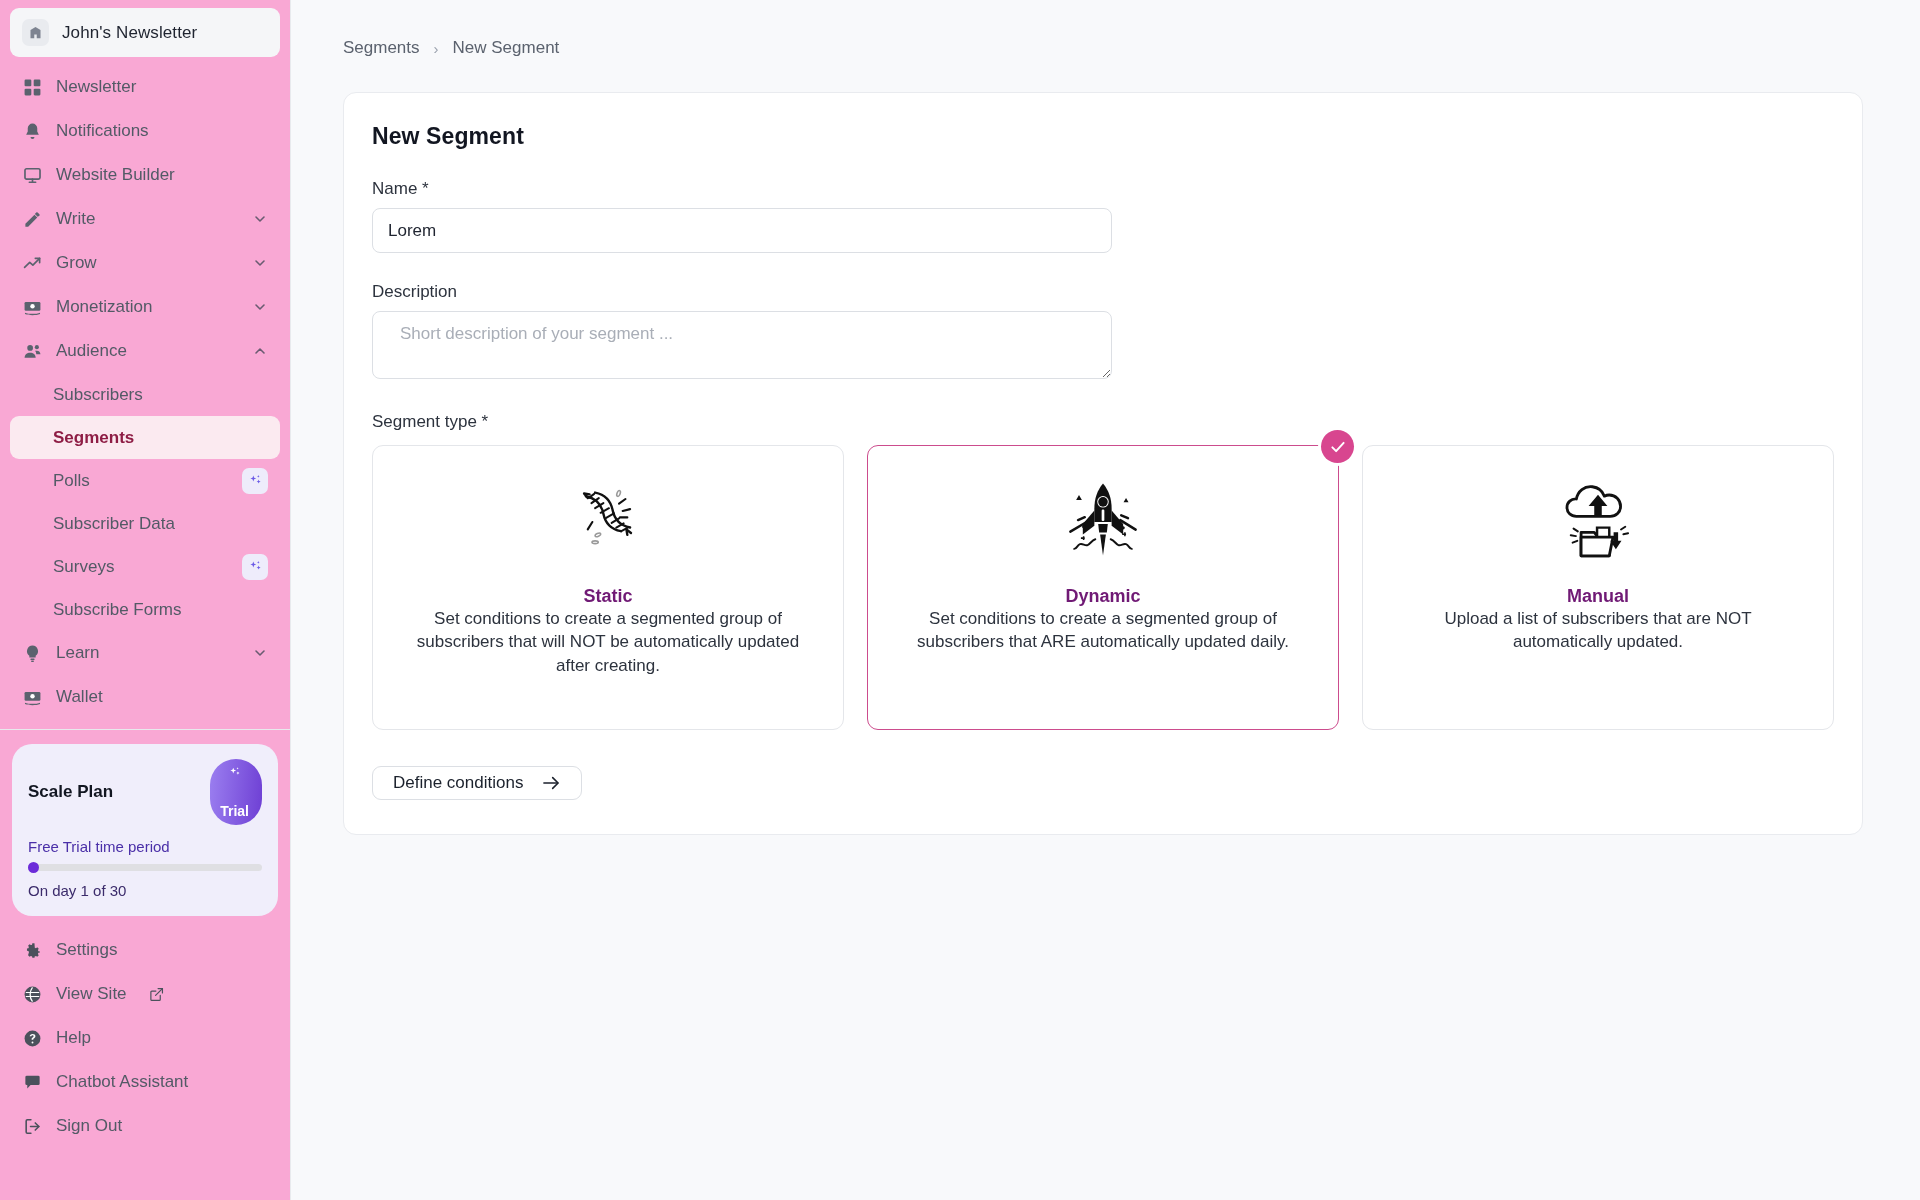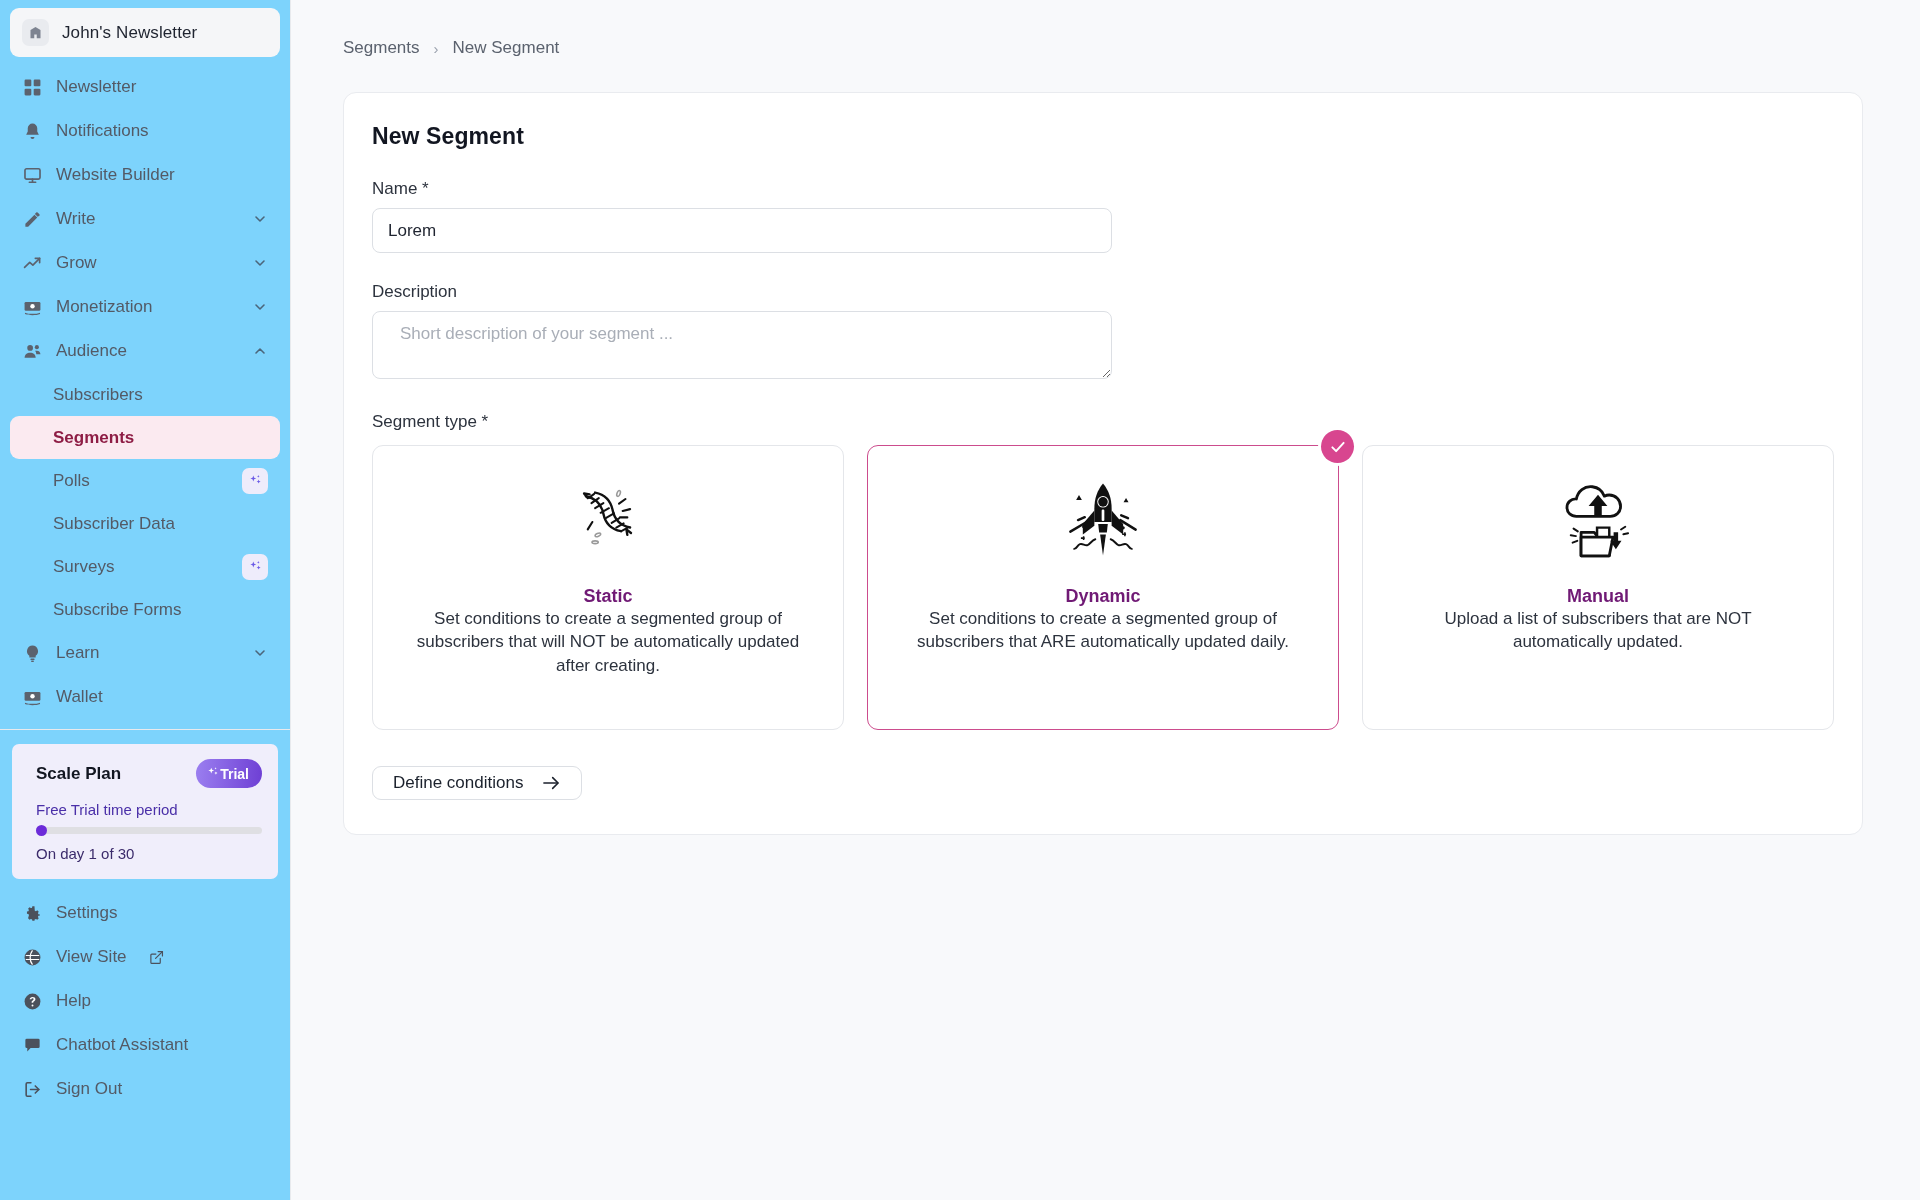--- a/index.html
+++ b/index.html
@@ -7,21 +7,21 @@
     width: 1920px; height: 1200px;
     font-family: "Liberation Sans", sans-serif;
     background: #ffffff;
     overflow: hidden;
   }
   .app { display: flex; width: 1920px; height: 1200px; }
 
   
   .sidebar {
     width: 291px; height: 1200px;
-    background: #7dd3fc;
+    background: #f9a8d4;
     border-right: 1px solid #e8eaed;
     display: flex; flex-direction: column;
     flex: 0 0 291px;
   }
   .sb-scroll { flex: 1 1 auto; overflow: hidden; }
 
   .brand {
     display: flex; align-items: center; gap: 13px;
     margin: 8px 10px 6px 10px; padding: 11px 12px;
     background: #f5f6f8; border-radius: 9px;
@@ -54,30 +54,30 @@
 
   .sparkle-badge {
     width: 26px; height: 26px; border-radius: 7px;
     background: #eeecfb; display: flex; align-items: center; justify-content: center;
     flex: 0 0 26px;
   }
 
   .sb-divider { height: 1px; background: #e8eaed; margin: 10px 0 0 0; }
 
   .plan-card {
-    margin: 14px 12px 8px 12px; padding: 15px 16px 17px 24px;
-    background: #f0eefb; border-radius: 7px;
+    margin: 14px 12px 8px 12px; padding: 15px 16px 17px 16px;
+    background: #f0eefb; border-radius: 20px;
   }
   .plan-top { display: flex; align-items: center; justify-content: space-between; }
   .plan-title { font-size: 17px; font-weight: 700; color: #121621; }
   .trial-pill {
-    display: flex; align-items: center; gap: 0;
+    display: flex; align-items: center; gap: 21px;
     background: linear-gradient(95deg, #9b7ff0 0%, #6e3fd4 100%);
     color: #ffffff; font-size: 14px; font-weight: 700;
-    padding: 6px 13px 6px 10px; border-radius: 999px;
+    padding: 6px 13px 6px 10px; border-radius: 999px; flex-direction: column;
   }
   .plan-sub { margin-top: 13px; font-size: 15px; color: #4a2fa8; }
   .plan-bar { margin-top: 9px; height: 7px; border-radius: 999px; background: #dfdfe3; position: relative; }
   .plan-bar-fill { position: absolute; left: 0; top: -2px; width: 11px; height: 11px; border-radius: 50%; background: #6c2bd9; }
   .plan-day { margin-top: 11px; font-size: 15px; color: #3b2b6b; }
 
   .sb-bottom { padding: 4px 10px 6px 10px; }
 
   
   .main {

